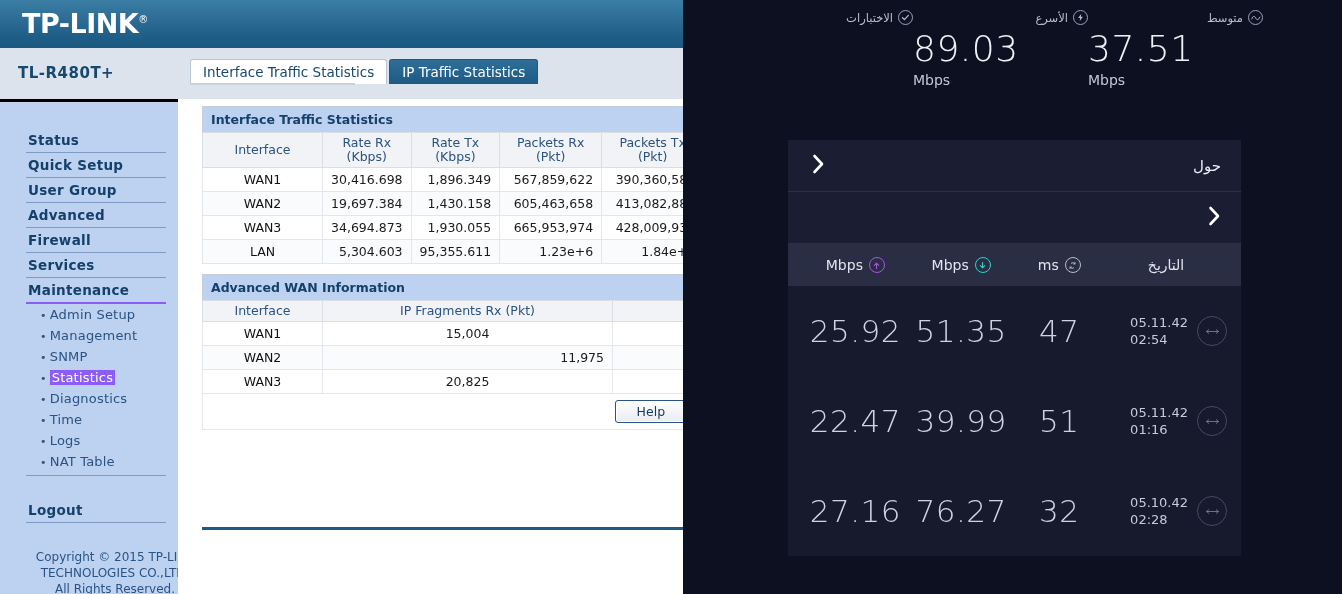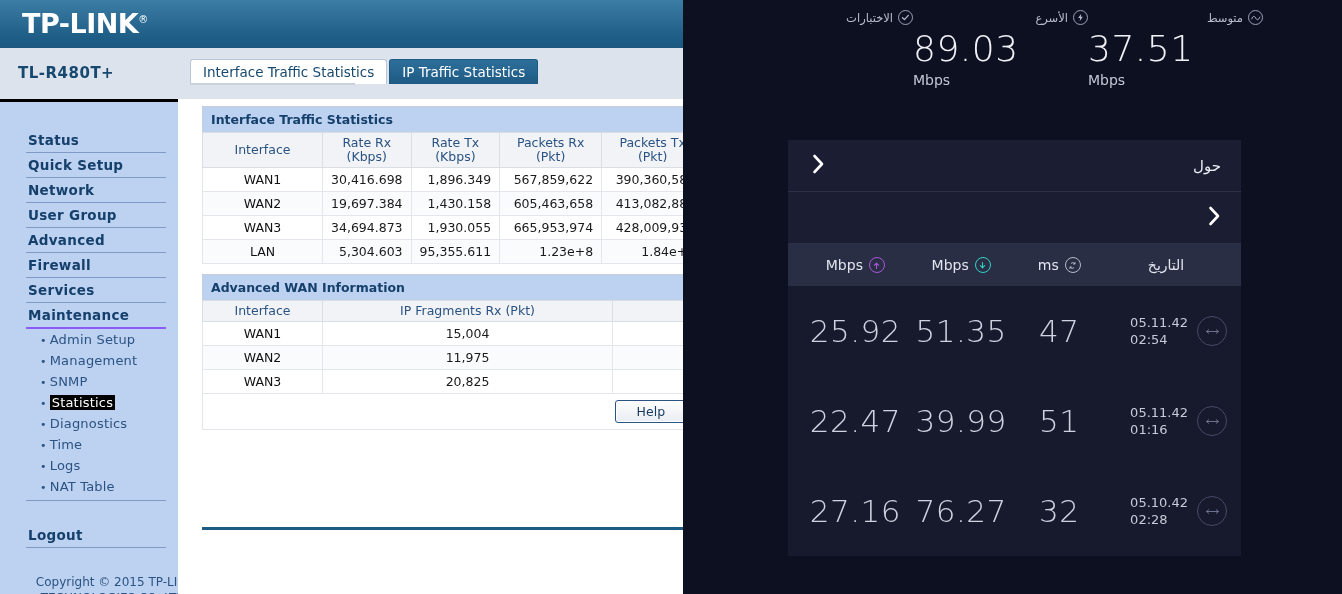--- a/index.html
+++ b/index.html
@@ -54,21 +54,21 @@
     letter-spacing: 0.3px;
   }
   .sub-item {
     font-size: 13px; color: #2a5383; font-weight: normal;
     padding: 3px 0 3px 14px;
     letter-spacing: 0.2px;
     white-space: nowrap;
   }
   .sub-item .bullet { color: #2a5383; margin-right: 3px; font-size: 11px; }
   .sub-item .lbl.selected {
-    background: #000000; color: #ffffff; padding: 0 2px;
+    background: #8b5cf6; color: #ffffff; padding: 0 2px;
   }
   .sub-group { border-bottom: 1px solid #7f9ac4; padding-bottom: 3px; }
   .logout-wrap { margin-top: 22px; }
   .copyright {
     margin-top: 26px; width: 160px; margin-left: 9px;
     text-align: center; font-size: 12px; color: #2a5383; line-height: 16px;
   }
 
   
   .content { position: absolute; left: 178px; top: 102px; right: 0; bottom: 0; background:#fff; }
@@ -237,21 +237,20 @@
     <div class="brand"><span>TP-LINK</span><sup>®</sup></div>
 
     <div class="model-bar"></div>
     <div class="model-name">TL-R480T+</div>
     <div class="model-rule"></div>
 
     <div class="sidebar">
       <div class="menu">
         <div class="menu-item">Status</div>
         <div class="menu-item">Quick Setup</div>
-        <div class="menu-item">Network</div>
         <div class="menu-item">User Group</div>
         <div class="menu-item">Advanced</div>
         <div class="menu-item">Firewall</div>
         <div class="menu-item">Services</div>
         <div class="menu-item" style="border-bottom:2px solid #8b5cf6;">Maintenance</div>
 
         <div class="sub-group">
           <div class="sub-item"><span class="bullet">•</span><span class="lbl">Admin Setup</span></div>
           <div class="sub-item"><span class="bullet">•</span><span class="lbl">Management</span></div>
           <div class="sub-item"><span class="bullet">•</span><span class="lbl">SNMP</span></div>
@@ -313,21 +312,21 @@
               <td>34,694.873</td>
               <td>1,930.055</td>
               <td>665,953,974</td>
               <td>428,009,937</td>
               <td></td>
             </tr>
             <tr>
               <td class="iface">LAN</td>
               <td>5,304.603</td>
               <td>95,355.611</td>
-              <td>1.23e+8</td>
+              <td>1.23e+6</td>
               <td>1.84e+9</td>
               <td></td>
             </tr>
           </tbody>
         </table>
       </div>
 
       <div class="panel" style="top:172px;">
         <div class="panel-title">Advanced WAN Information</div>
         <table class="grid">
@@ -339,21 +338,21 @@
             </tr>
           </thead>
           <tbody>
             <tr>
               <td class="iface">WAN1</td>
               <td style="text-align:center">15,004</td>
               <td></td>
             </tr>
             <tr>
               <td class="iface">WAN2</td>
-              <td style="text-align:center">11,975</td>
+              <td style="">11,975</td>
               <td></td>
             </tr>
             <tr>
               <td class="iface">WAN3</td>
               <td style="text-align:center">20,825</td>
               <td></td>
             </tr>
           </tbody>
         </table>
         <div class="btnrow">

